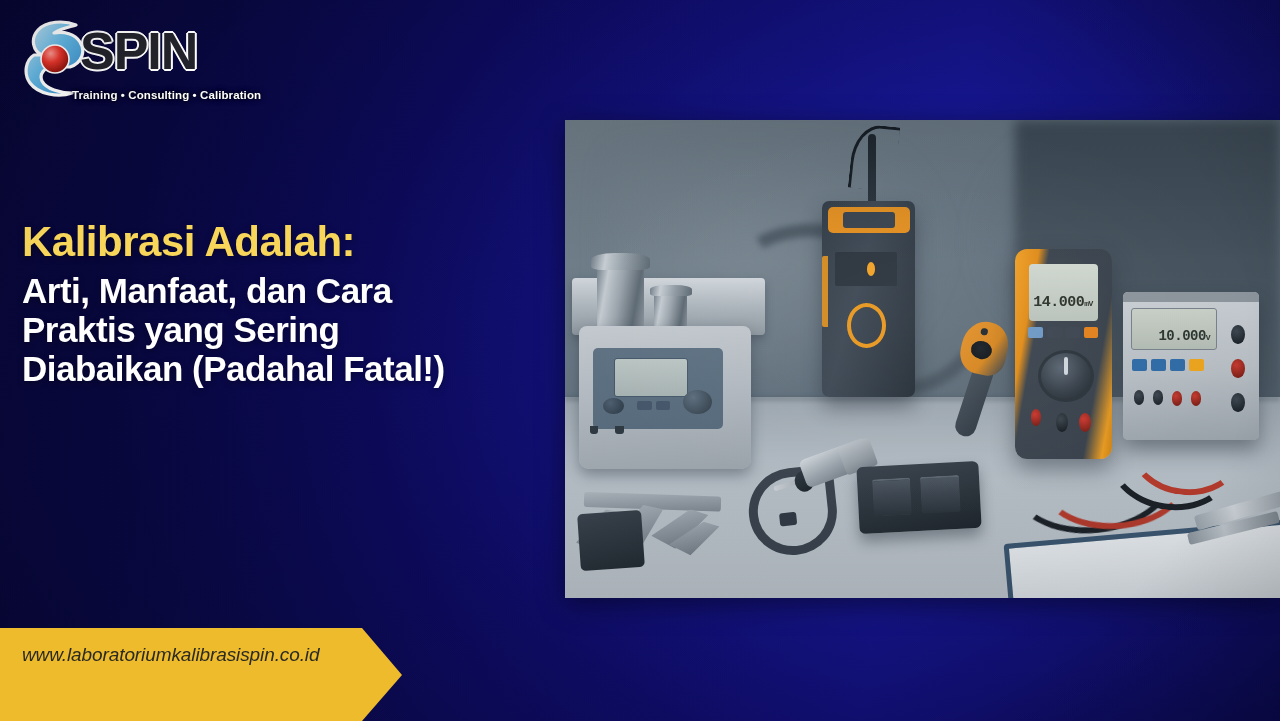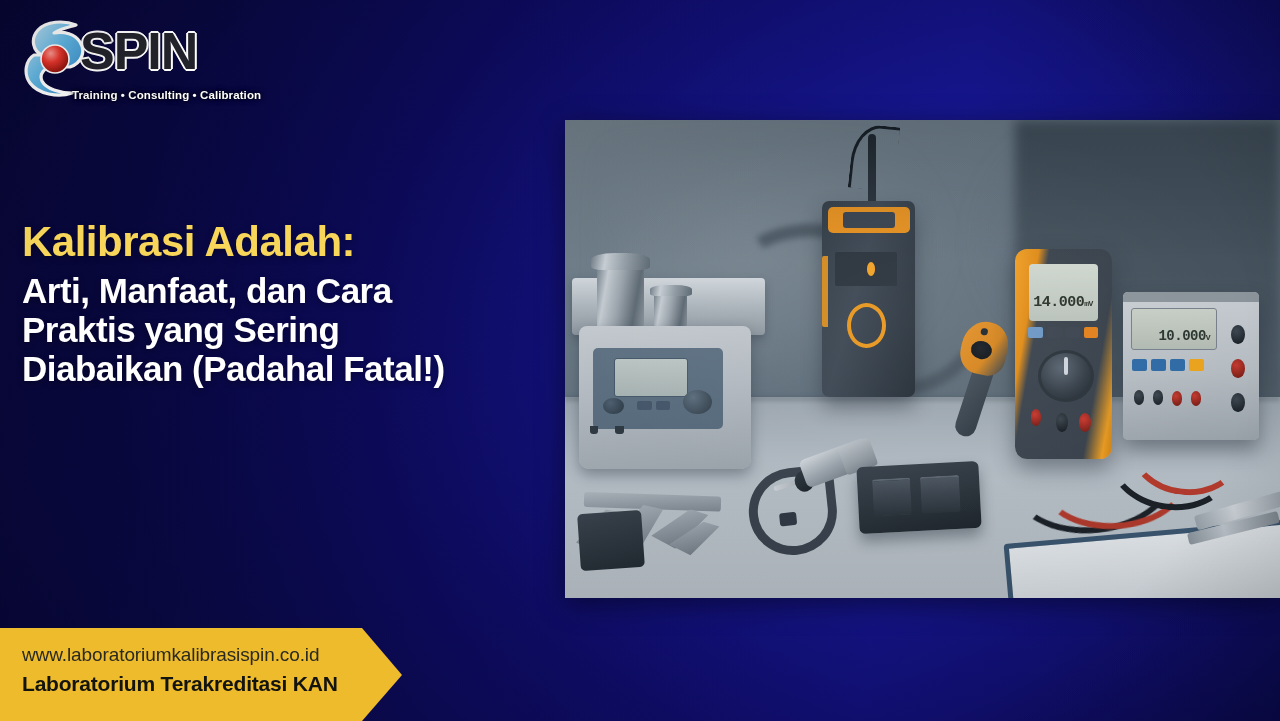--- a/index.html
+++ b/index.html
@@ -508,20 +508,21 @@
 
   
   .banner {
     position: absolute;
     left: 0;
     top: 628px;
     width: 402px;
     height: 93px;
     background: #EEBB2C;
     clip-path: polygon(0 0, 362px 0, 402px 47px, 362px 93px, 0 93px);
+    font-style: italic;
   }
   .banner-url {
     position: absolute;
     left: 22px;
     top: 16px;
     font-size: 19px;
     color: #2a2a22;
     letter-spacing: -0.1px;
     white-space: nowrap;
   }
@@ -688,16 +689,15 @@
     <div class="pen"></div>
     <div class="pen2"></div>
 
     <div class="photo-shade"></div>
   </div>
 
   <div class="bg-vignette"></div>
 
   <div class="banner">
     <div class="banner-url">www.laboratoriumkalibrasispin.co.id</div>
-    <div class="banner-sub">Laboratorium Terakreditasi KAN</div>
   </div>
 
 </div>
 
 </body></html>

